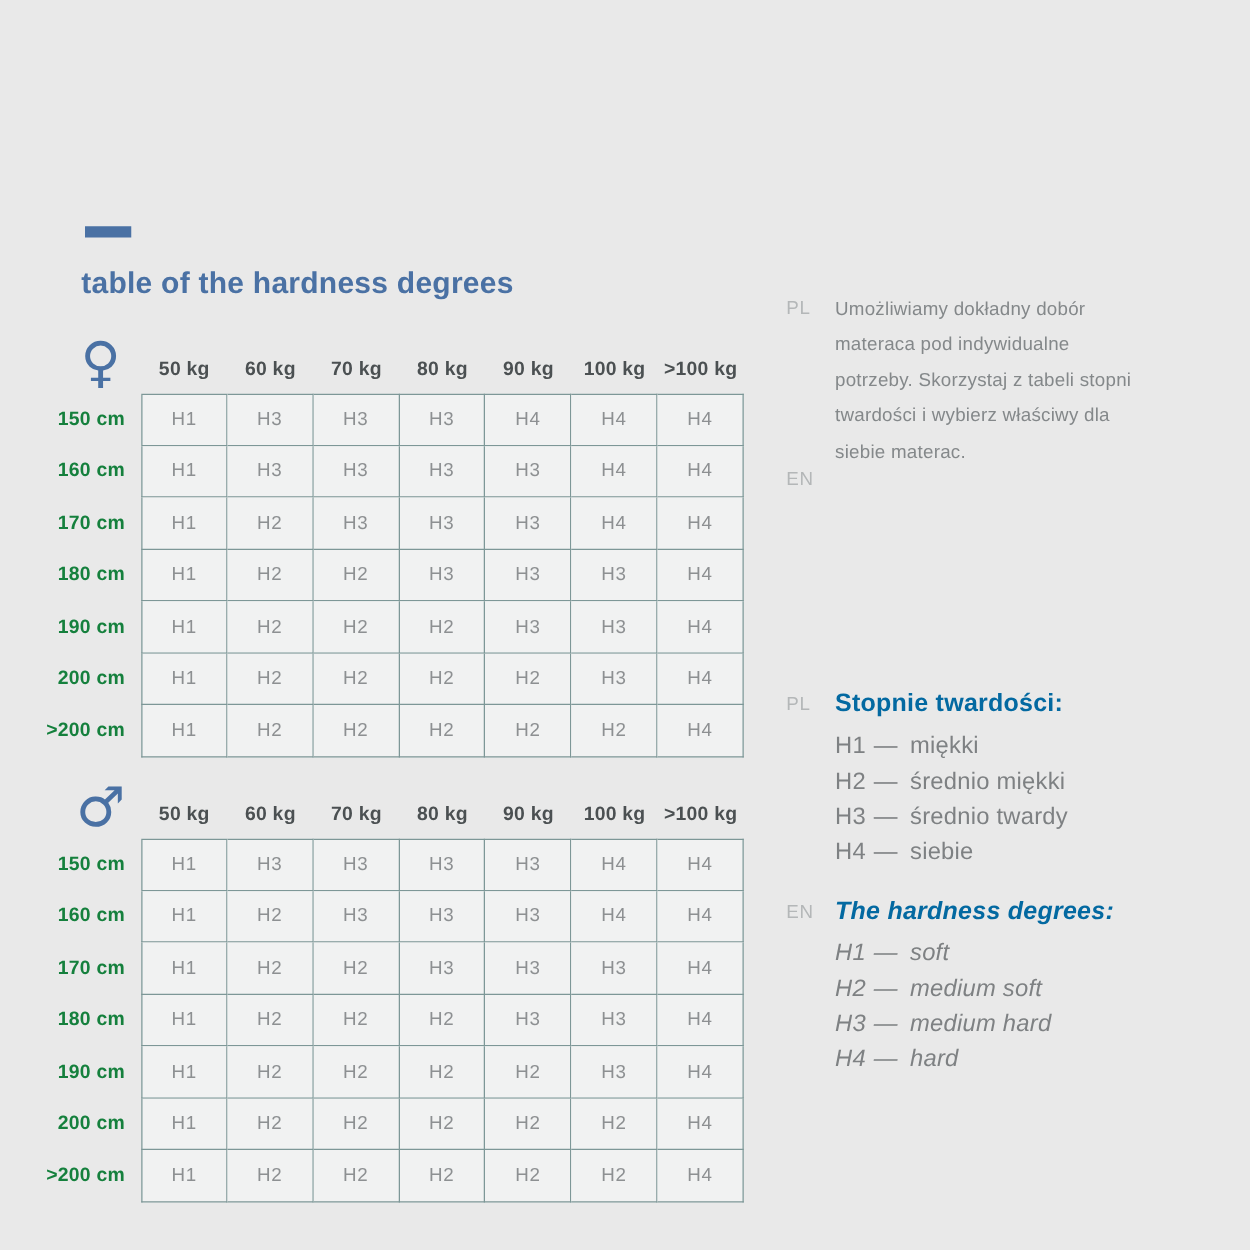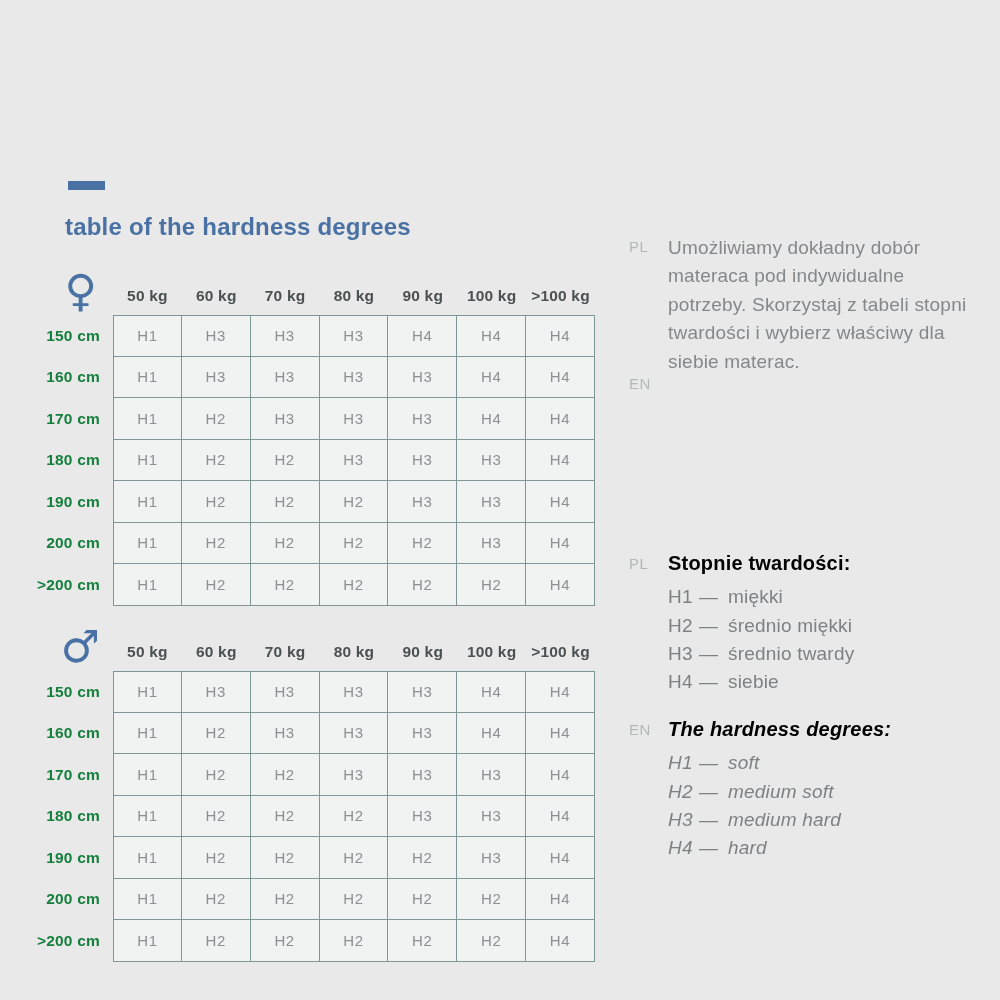--- a/index.html
+++ b/index.html
@@ -68,28 +68,28 @@
   #intro-pl { top:234px; }
   #intro-en { top:371px; }
   #legend-pl { top:551px; }
   #legend-en { top:717px; }
 
   .lang {
     width:39px; font-size:15px; color:#b4b7b8;
     letter-spacing:0.5px; padding-top:4px; flex:none;
   }
   .para {
-    width:332px; font-size:19px; line-height:28.4px;
+    width:332px; font-size:15px; line-height:28.4px;
     color:#84888a; letter-spacing:0.2px; white-space:pre-line;
   }
   #intro-en .para { font-style:italic; }
 
   .legend-heading {
     font-size:20px; line-height:24px; font-weight:bold;
-    color:#000000; letter-spacing:0.2px;
+    color:#0369a1; letter-spacing:0.2px;
   }
   .legend-items { margin-top:8px; }
   .legend-item {
     display:flex; align-items:center; height:28.4px;
     font-size:19px; color:#7e8183; letter-spacing:0.2px;
   }
   .legend-item .code { width:31px; flex:none; }
   .legend-item .sep  { width:29px; flex:none; }
   #legend-en .legend-heading,
   #legend-en .legend-item { font-style:italic; }

